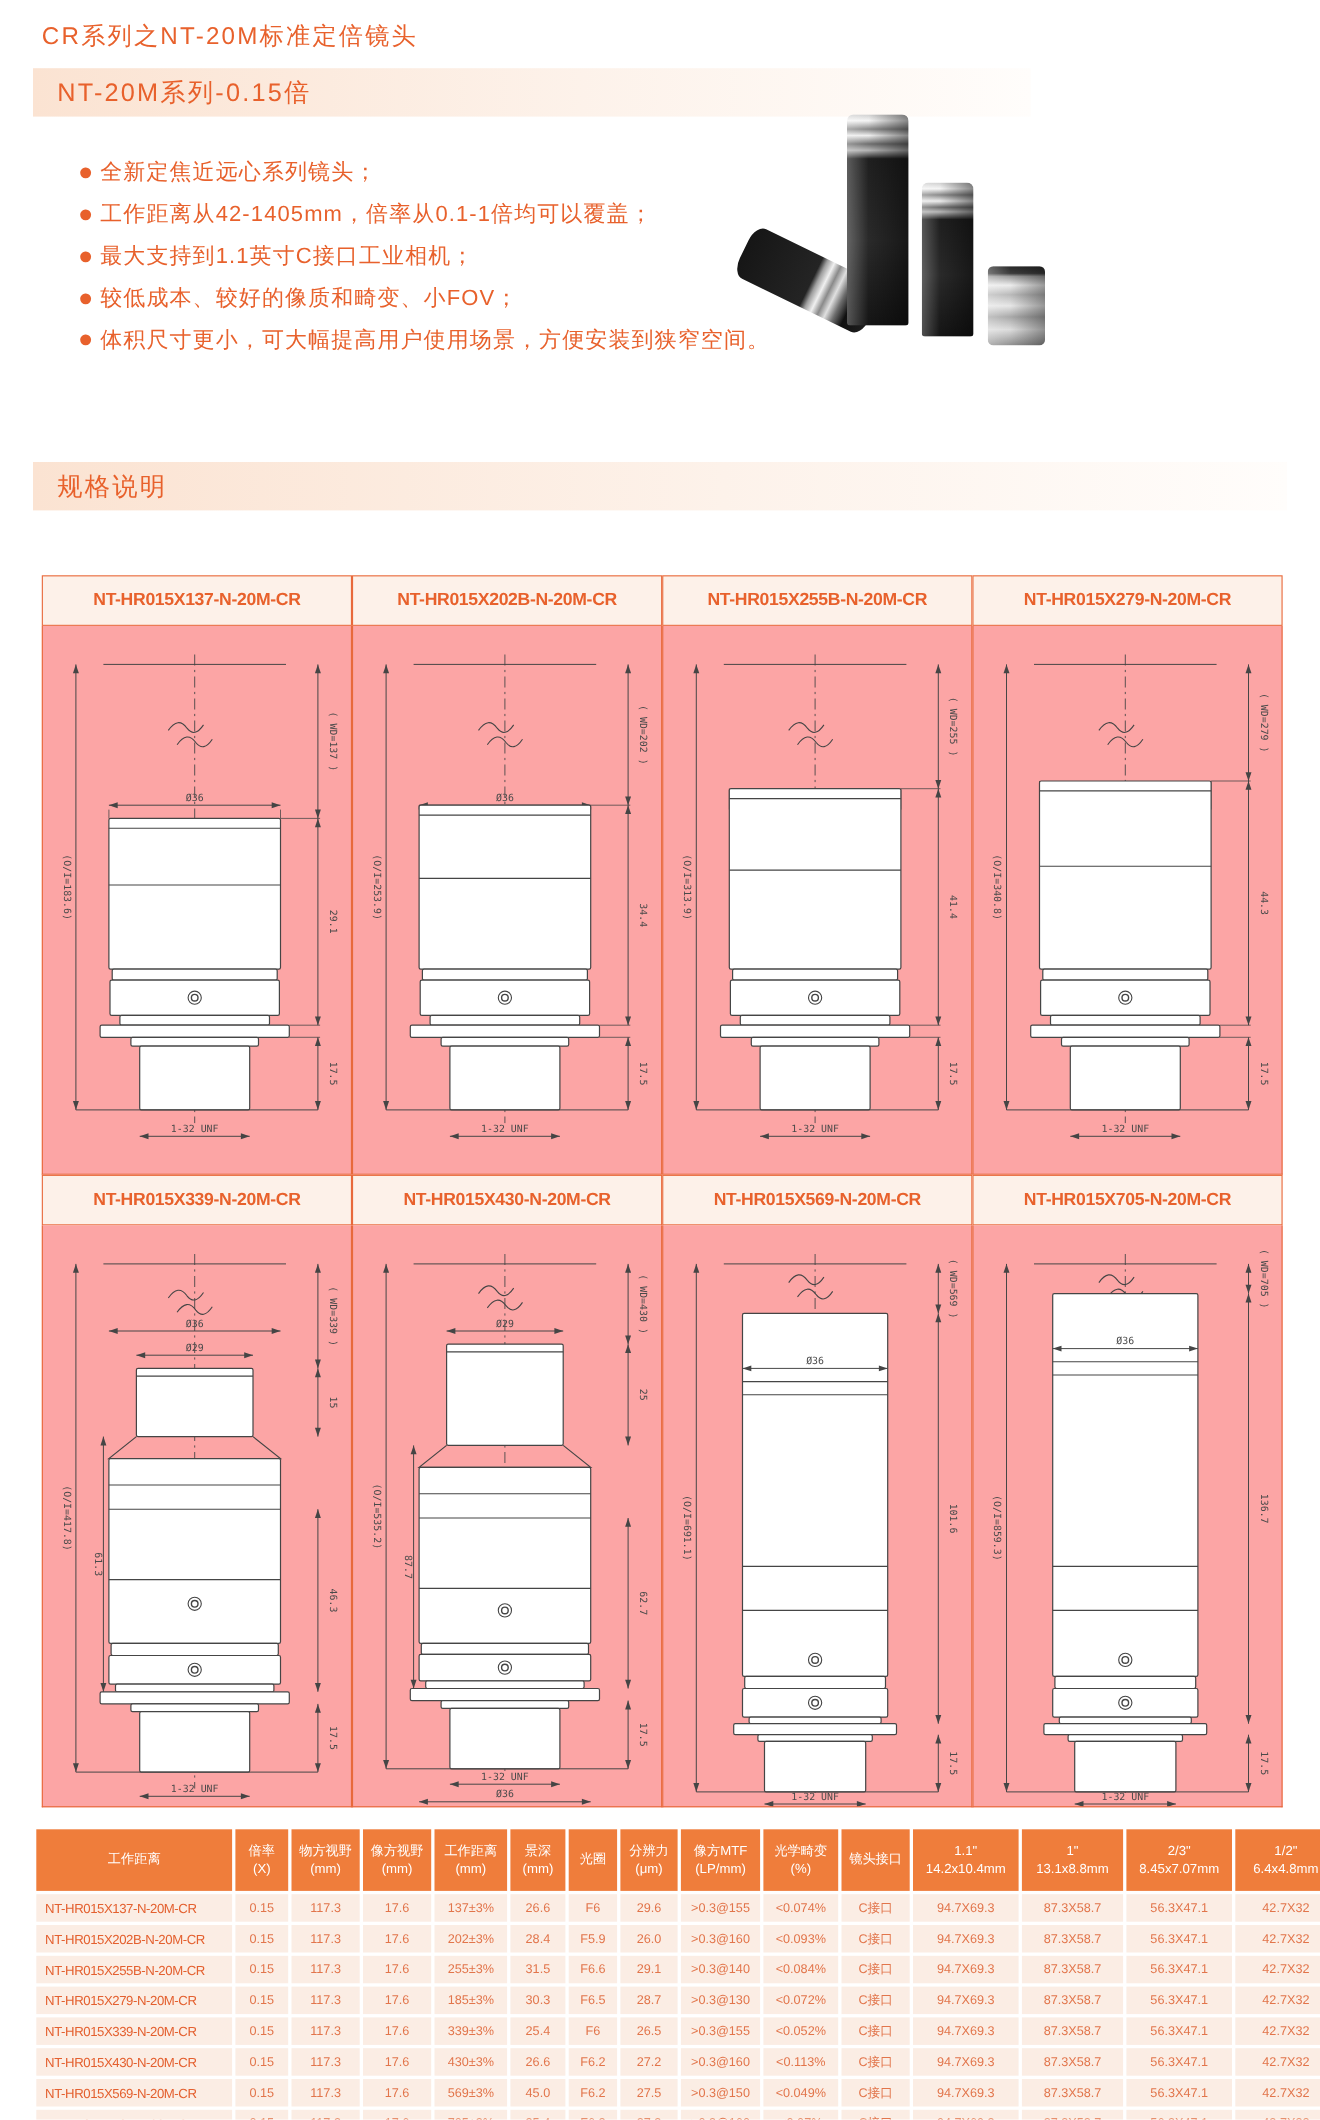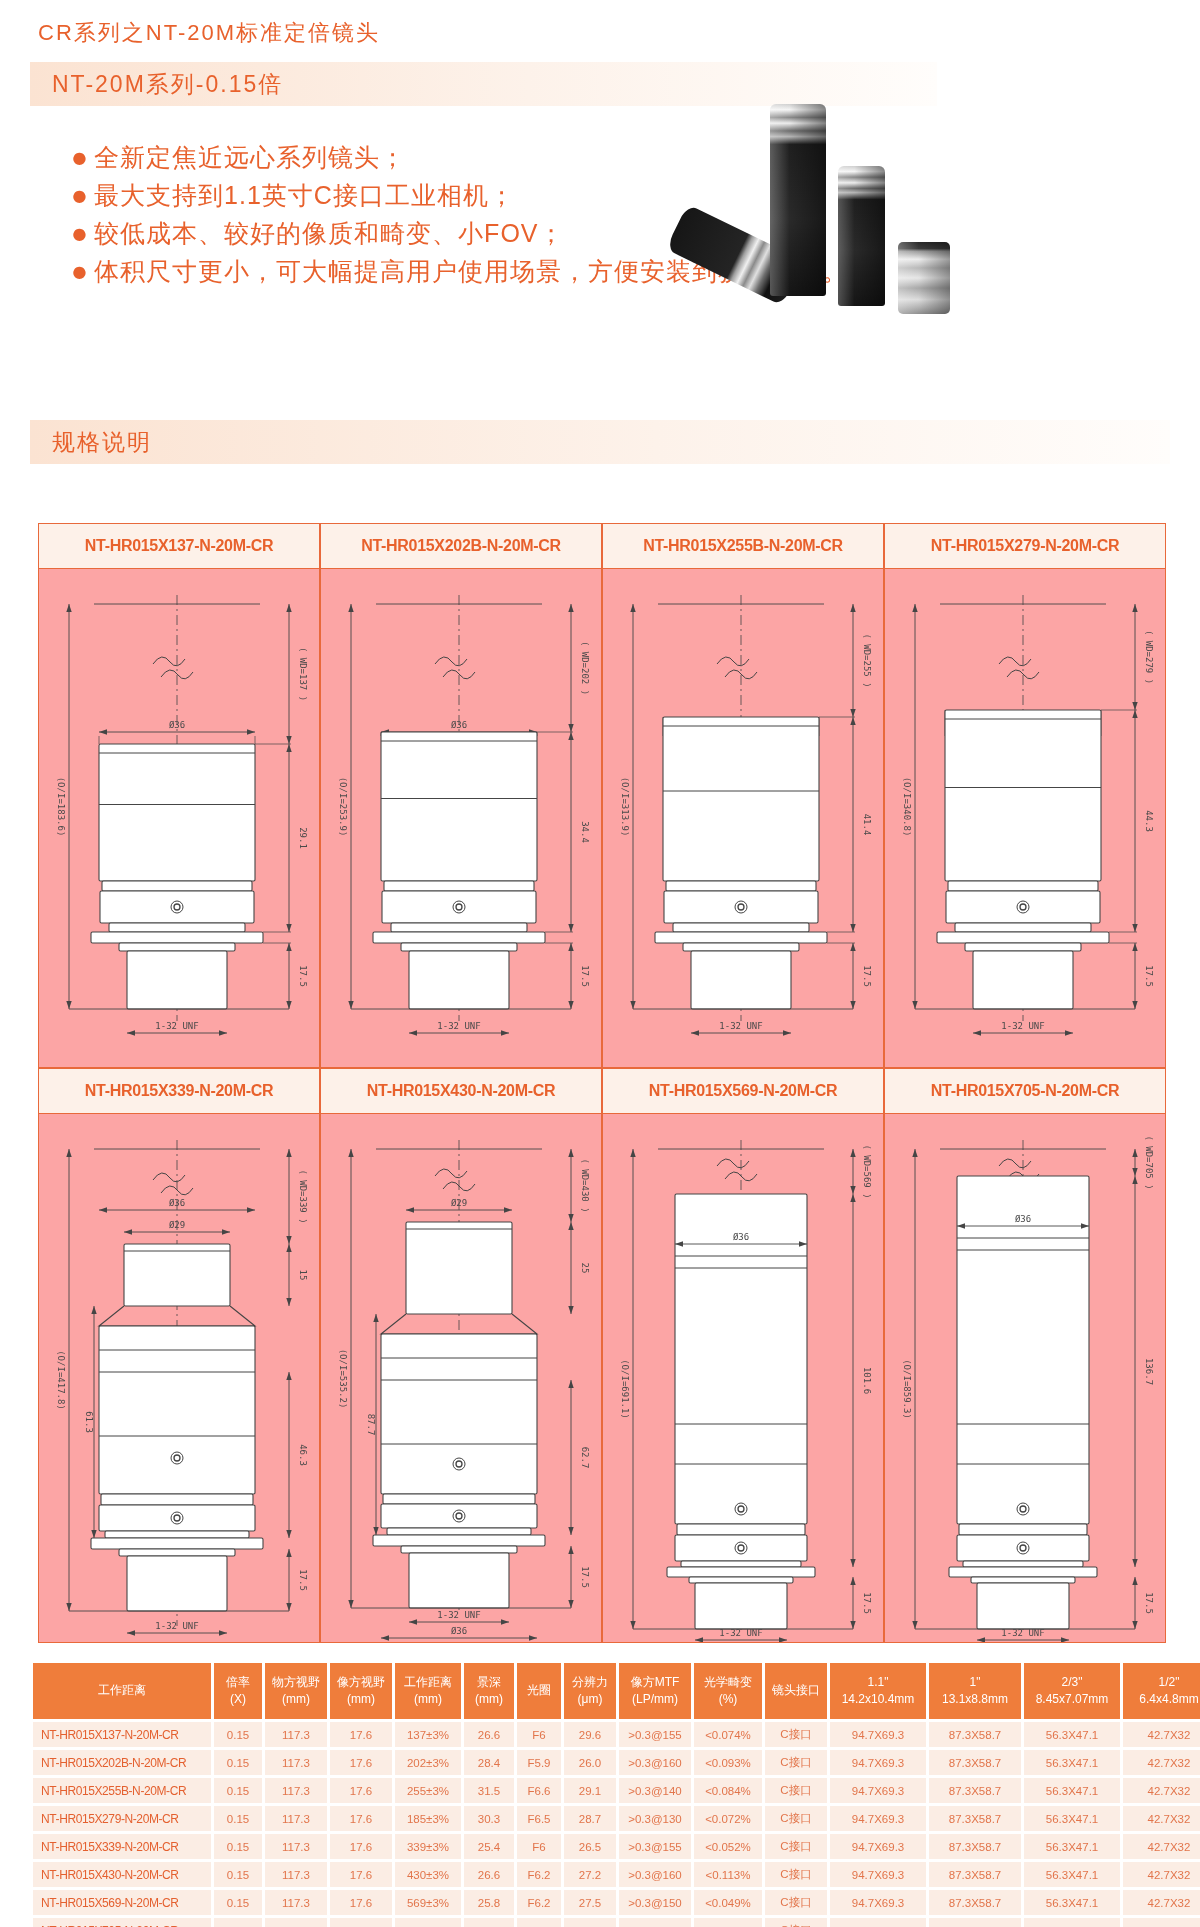--- a/index.html
+++ b/index.html
@@ -6,21 +6,21 @@
   .page{position:relative;width:1200px;height:1927px;background:#fff;overflow:hidden;
         font-family:"Liberation Sans",sans-serif;}
   .page-title{position:absolute;left:38px;top:18px;margin:0;font-size:22px;font-weight:normal;
         color:#E8612C;letter-spacing:2px;}
   .banner{position:absolute;left:30px;height:44px;line-height:44px;padding-left:22px;
         background:linear-gradient(90deg,#FBE3D2 0%,#FDF2EA 55%,#FFFDFB 100%);
         color:#E8612C;font-size:23px;font-weight:normal;letter-spacing:2px;}
   .banner.series{top:62px;width:885px;}
   .banner.spec{top:420px;width:1118px;}
   .features{position:absolute;left:72px;top:138px;margin:0;padding:0;list-style:none;width:600px;}
-  .features li{color:#E8612C;font-size:25px;line-height:38px;letter-spacing:1px;white-space:nowrap;}
+  .features li{color:#E8612C;font-size:20px;line-height:38px;letter-spacing:1px;white-space:nowrap;}
   .features .blt{display:inline-block;transform:scale(1.15);margin-right:6px;}
   
   .photo{position:absolute;left:678px;top:100px;width:300px;height:220px;}
   .lens{position:absolute;}
   .lens.l1{left:92px;top:4px;width:56px;height:192px;border-radius:6px 6px 3px 3px;
     background:linear-gradient(90deg,rgba(255,255,255,.28) 0%,rgba(255,255,255,0) 35%,rgba(0,0,0,.45) 100%),
     linear-gradient(180deg,#cfcfcf 0%,#f5f5f5 3%,#8a8a8a 7%,#ededed 10%,#6f6f6f 14%,#b5b5b5 17%,#1f1f1f 21%,#2a2a2a 60%,#151515 100%);}
   .lens.l2{left:160px;top:66px;width:47px;height:140px;border-radius:6px 6px 3px 3px;
     background:linear-gradient(90deg,rgba(255,255,255,.25) 0%,rgba(255,255,255,0) 35%,rgba(0,0,0,.45) 100%),
     linear-gradient(180deg,#cfcfcf 0%,#f5f5f5 4%,#8a8a8a 8%,#ededed 12%,#6f6f6f 16%,#b5b5b5 19%,#1f1f1f 24%,#2a2a2a 60%,#151515 100%);}
@@ -51,20 +51,21 @@
 
 <div class="page">
   <h1 class="page-title">CR系列之NT-20M标准定倍镜头</h1>
 
   <div class="banner series">
     <span>NT-20M系列-0.15倍</span>
   </div>
 
   <ul class="features" id="features">
       <li><span class="blt">●</span><span>全新定焦近远心系列镜头；</span></li>
+      <li><span class="blt">●</span><span>工作距离从42-1405mm，倍率从0.1-1倍均可以覆盖；</span></li>
       <li><span class="blt">●</span><span>最大支持到1.1英寸C接口工业相机；</span></li>
       <li><span class="blt">●</span><span>较低成本、较好的像质和畸变、小FOV；</span></li>
       <li><span class="blt">●</span><span>体积尺寸更小，可大幅提高用户使用场景，方便安装到狭窄空间。</span></li>
     </ul>
 
   <div class="photo">
     <div class="lens l3"></div>
     <div class="lens l1"></div>
     <div class="lens l2"></div>
     <div class="lens l4"></div>
@@ -632,21 +633,21 @@
           <td>87.3X58.7</td>
           <td>56.3X47.1</td>
           <td>42.7X32</td>
         </tr>
         <tr>
           <td class="model">NT-HR015X569-N-20M-CR</td>
           <td>0.15</td>
           <td>117.3</td>
           <td>17.6</td>
           <td>569±3%</td>
-          <td>25.8</td>
+          <td>45.0</td>
           <td>F6.2</td>
           <td>27.5</td>
           <td>&gt;0.3@150</td>
           <td>&lt;0.049%</td>
           <td>C接口</td>
           <td>94.7X69.3</td>
           <td>87.3X58.7</td>
           <td>56.3X47.1</td>
           <td>42.7X32</td>
         </tr>

